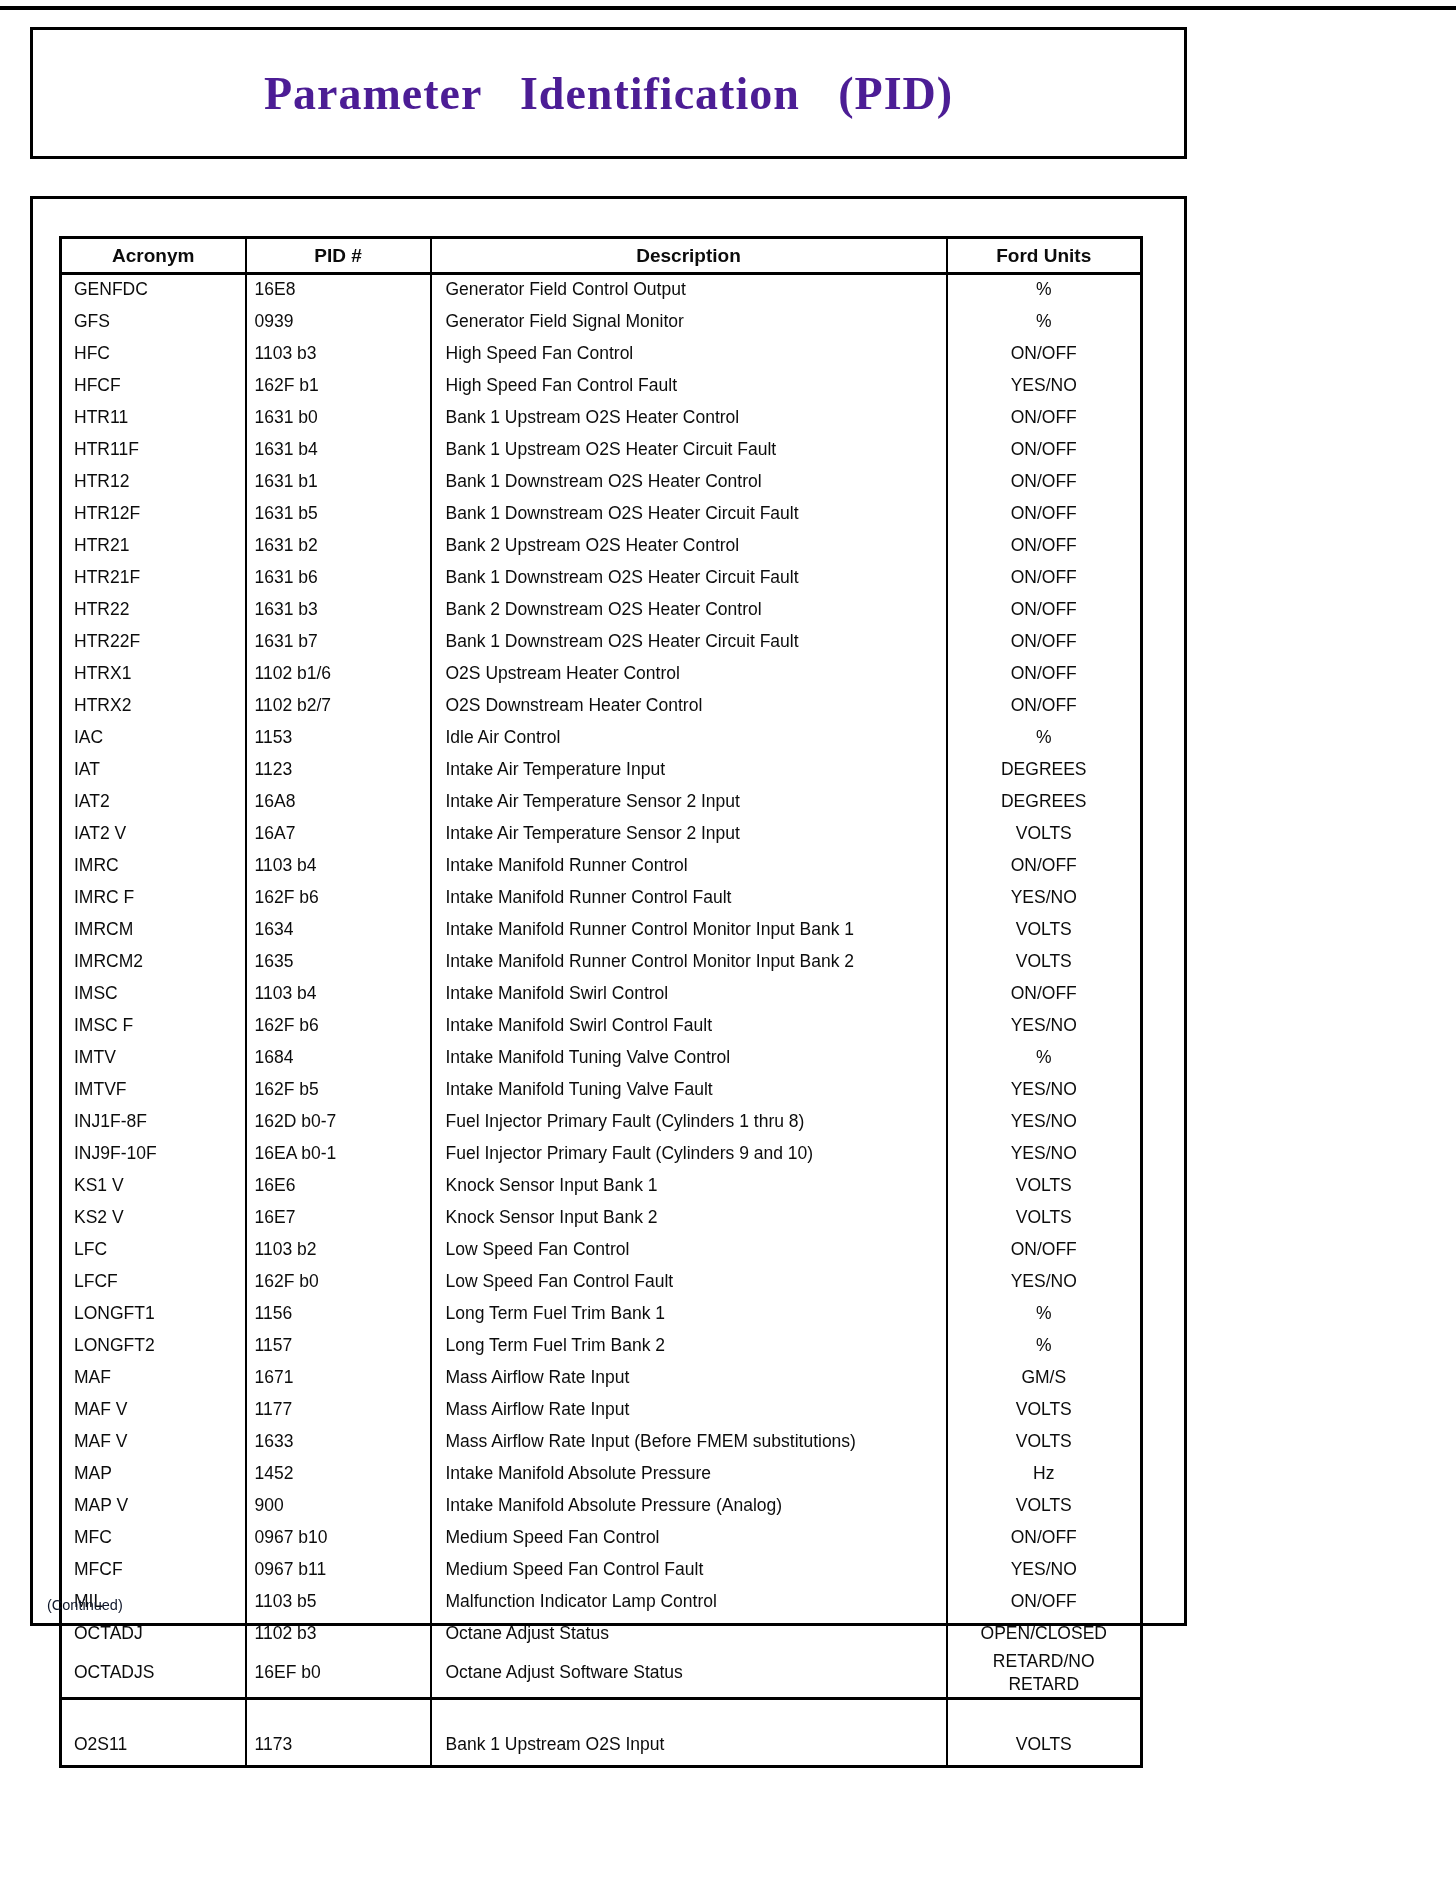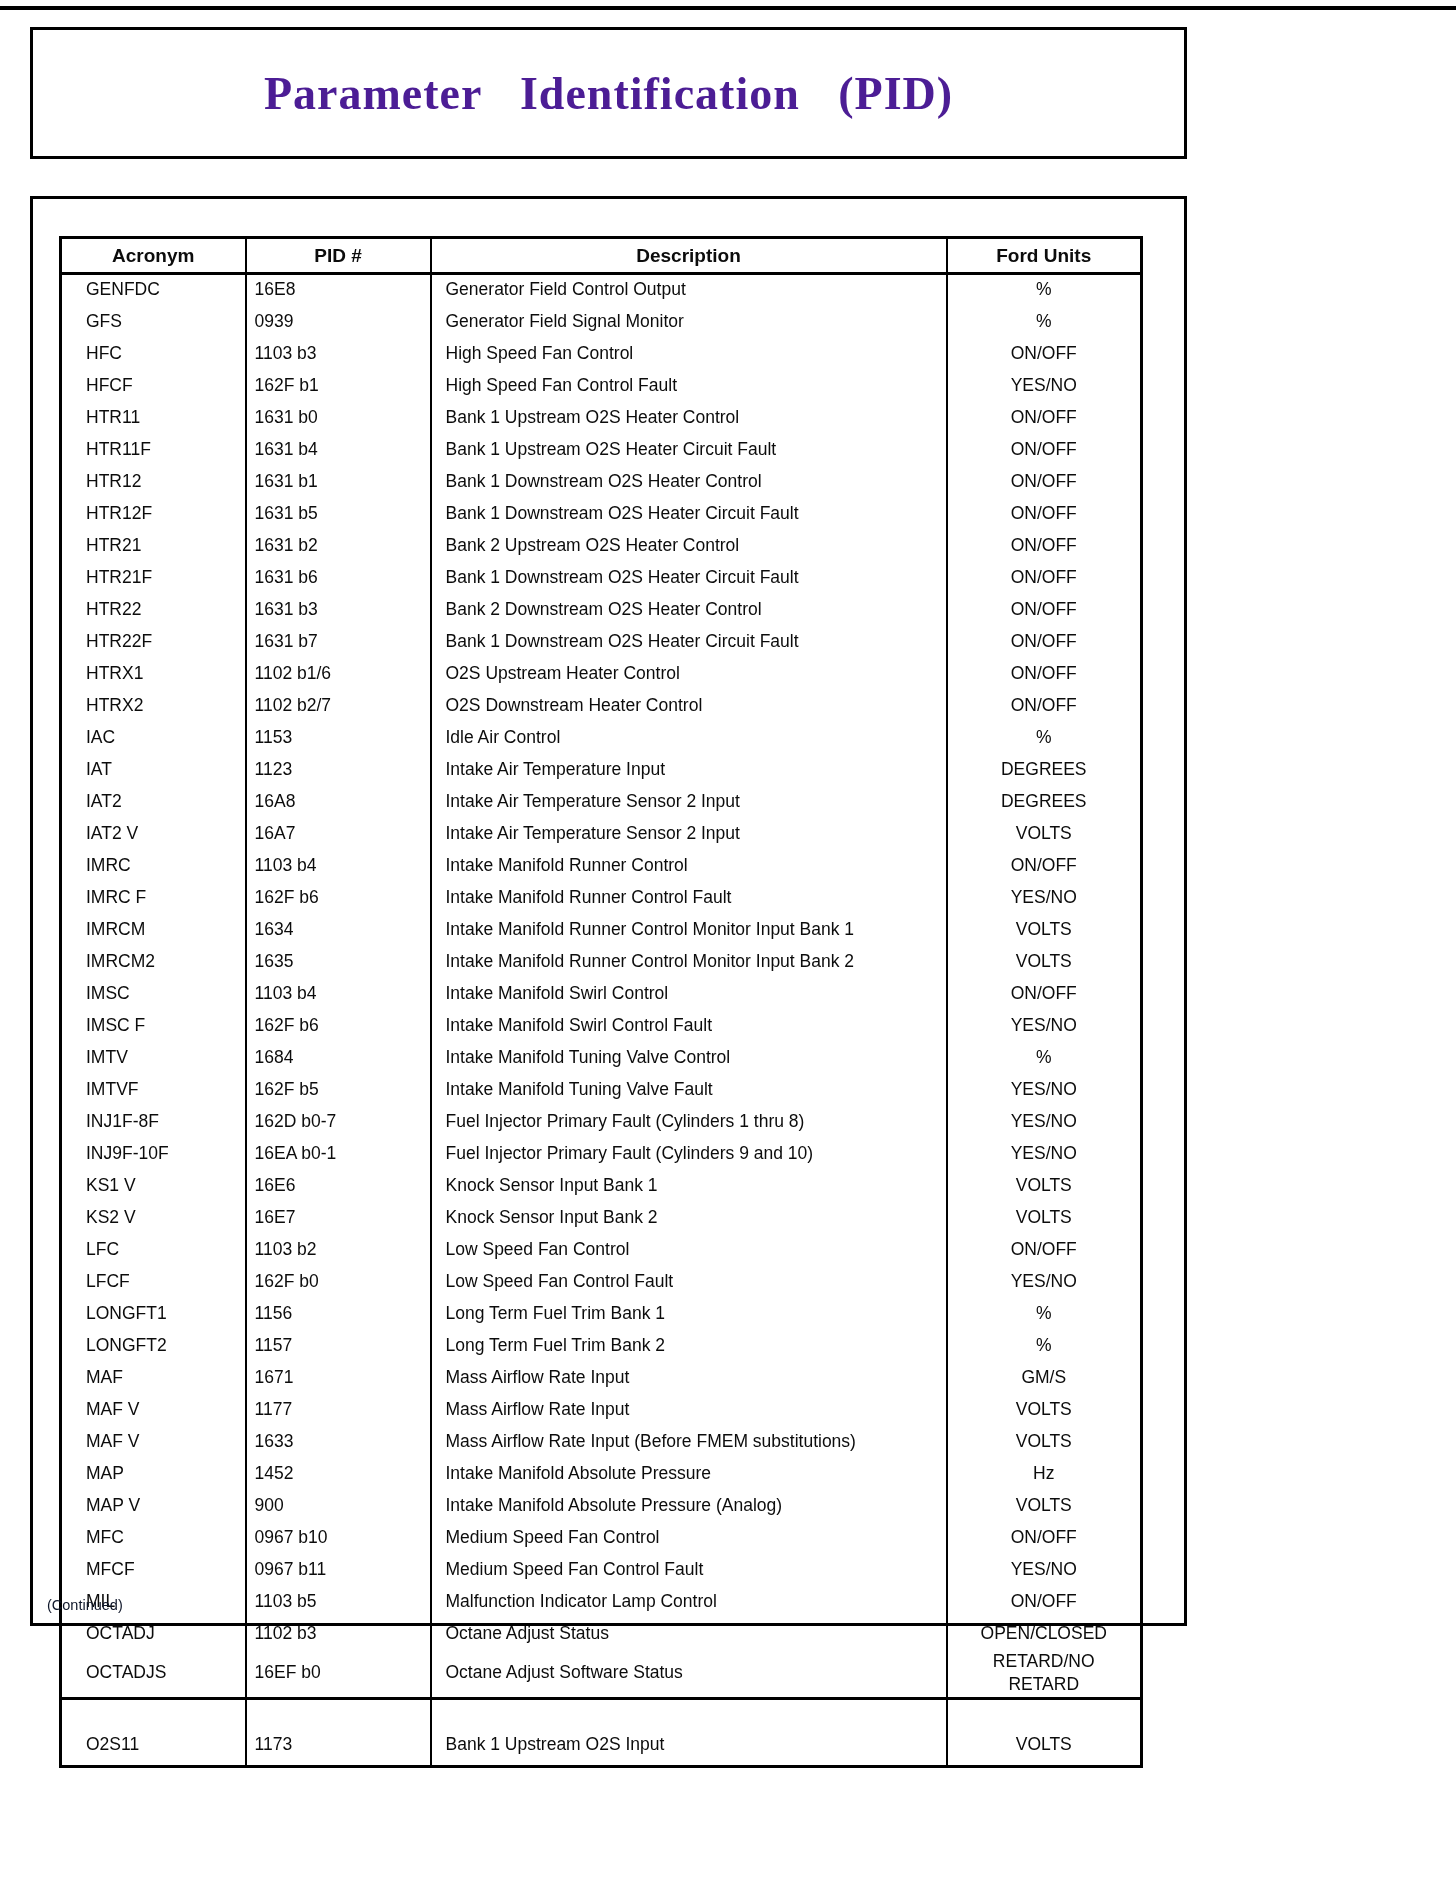--- a/index.html
+++ b/index.html
@@ -67,21 +67,21 @@
   .pid-table td {
     border-left: 2px solid #000;
     height: 32px;
     font-size: 17.5px;
     vertical-align: middle;
     padding: 0 10px;
     line-height: 1.35;
     overflow: hidden;
   }
   .pid-table td:first-child { border-left: none; }
-  .pid-table td.col-acronym { padding-left: 24px; }
+  .pid-table td.col-acronym { padding-left: 12px; }
   .pid-table td.col-pid { padding-left: 8px; margin-left: 48px; }
   .pid-table td.col-description { padding-left: 14px; margin-left: 30px; }
   .pid-table td.col-units {
     text-align: center;
     white-space: pre-line;
   }
   
   .pid-table tr.last-row td {
     border-top: 3px solid #000;
     height: 68px;

